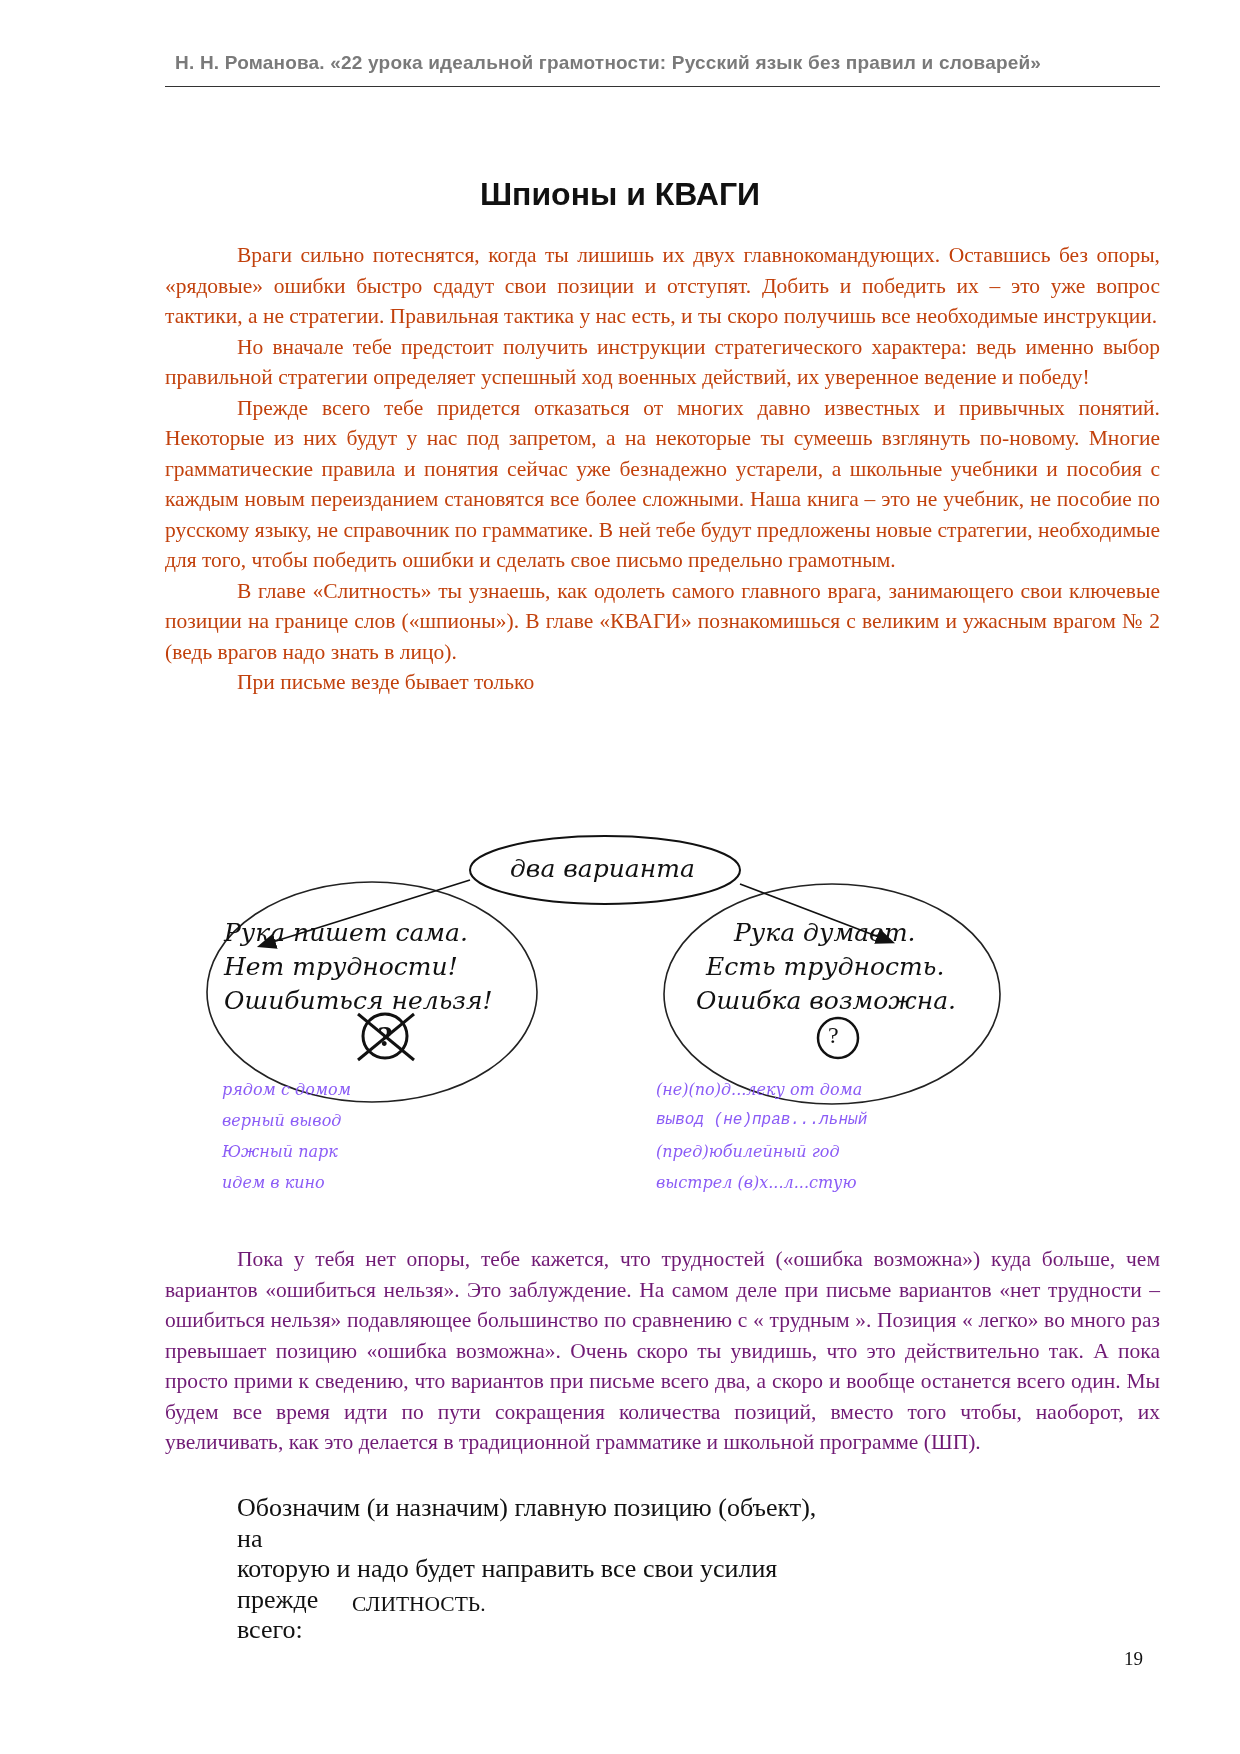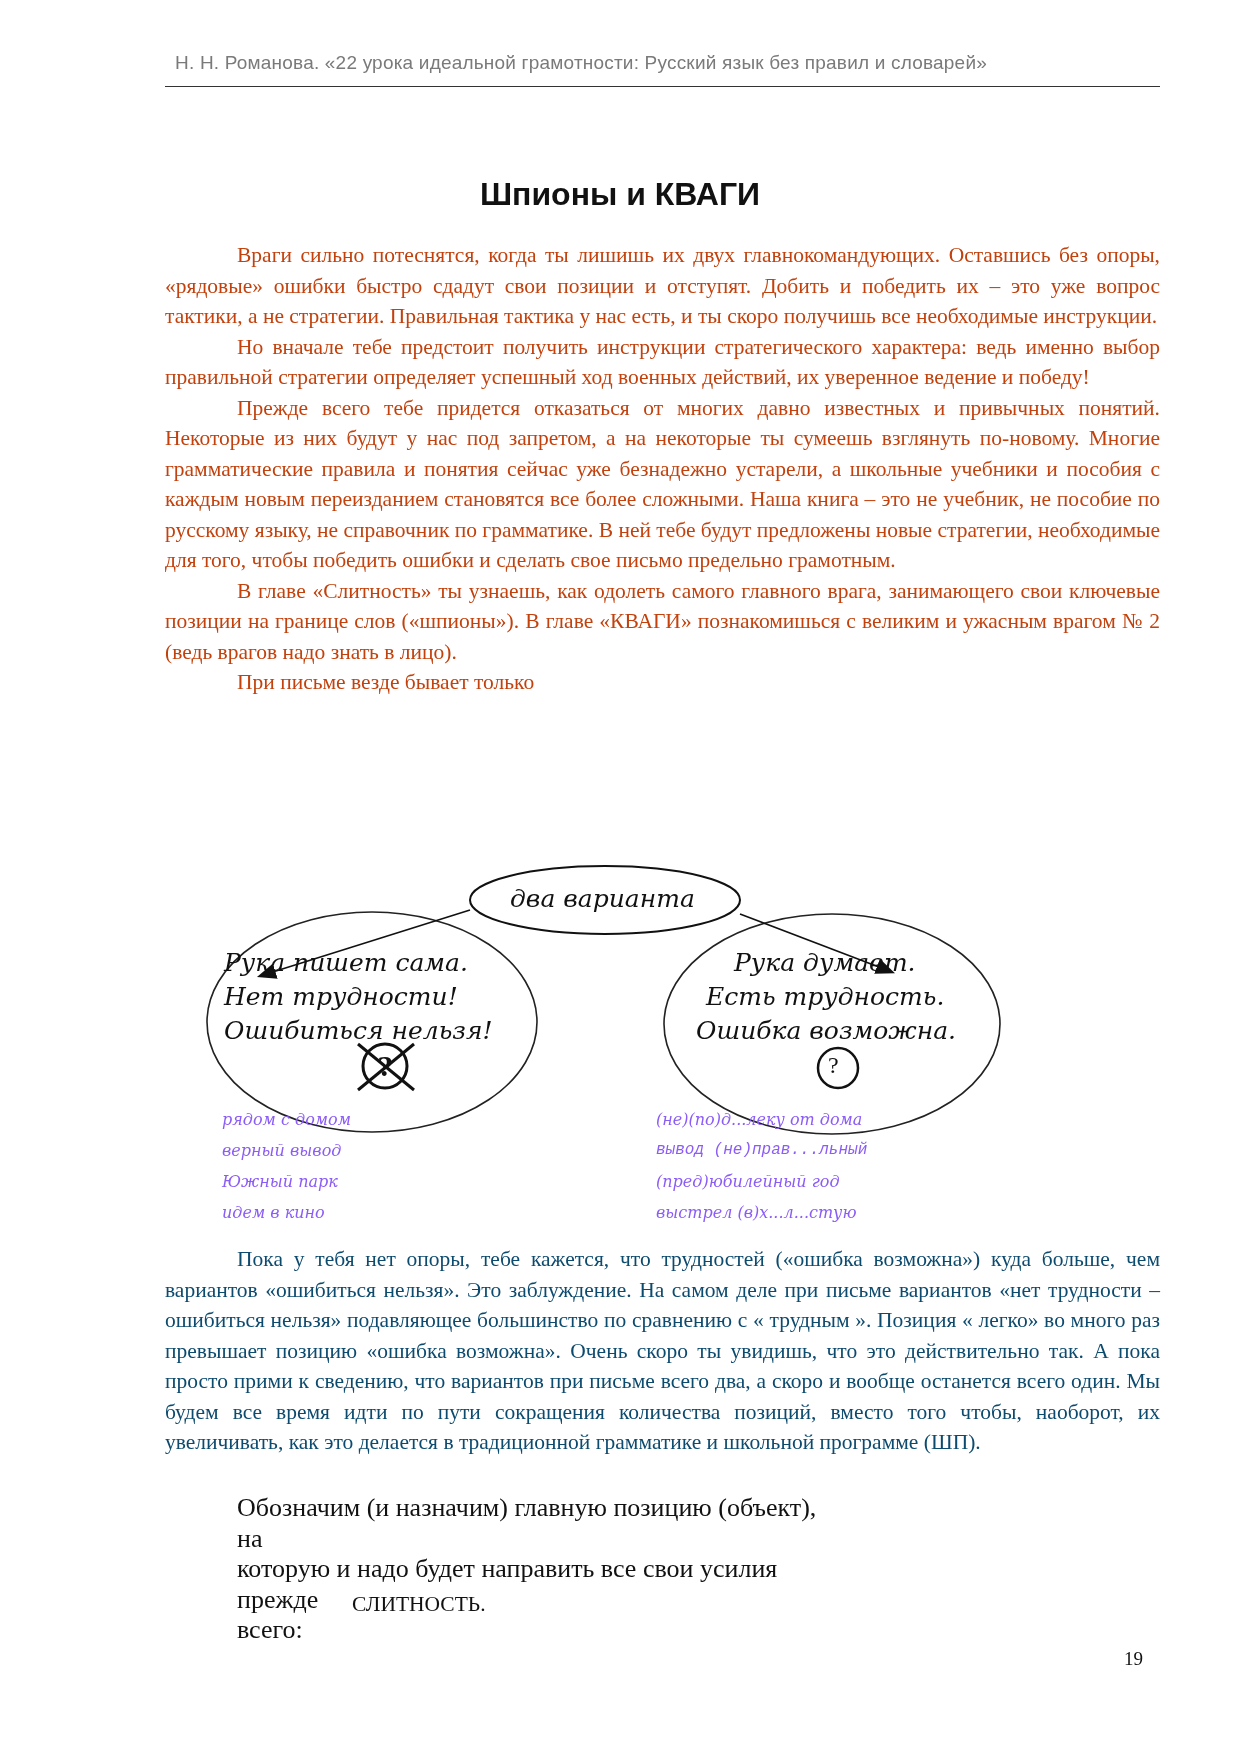--- a/index.html
+++ b/index.html
@@ -1,44 +1,44 @@
 <!DOCTYPE html>
 <html><head>
   <meta charset="utf-8">
   <style>
     html, body { margin: 0; padding: 0; background: #ffffff; }
     body { width: 1240px; height: 1754px; position: relative; overflow: hidden; color: #111; }
     .header {
       position: absolute; left: 175px; top: 52px; width: 985px;
       font-family: "Liberation Sans", sans-serif; font-size: 19px; color: #7a7a7a;
-      letter-spacing: 0.2px; white-space: nowrap;
+      letter-spacing: 0.2px; white-space: nowrap; font-weight: bold;
     }
     .header-rule { position: absolute; left: 165px; top: 86px; width: 995px; height: 0; border-top: 1.5px solid #333; }
     .title {
       position: absolute; left: 0; width: 1240px; top: 176px; text-align: center;
       font-family: "Liberation Sans", sans-serif; font-weight: bold; font-size: 32px; color: #111;
     }
     .body {
       position: absolute; left: 165px; top: 240px; width: 995px;
       font-family: "Liberation Serif", serif; font-size: 21.5px; line-height: 30.5px;
       text-align: justify; color: #c2410c;
     }
     .body p { margin: 0; text-indent: 72px; }
     .body p.last-short { text-align: left; }
-    .diagram { position: absolute; left: 200px; top: 854px; width: 920px; height: 400px; }
+    .diagram { position: absolute; left: 200px; top: 824px; width: 920px; height: 400px; }
     .diagram svg { position: absolute; left: 0; top: 0; }
     .dtext {
       position: absolute; font-family: "DejaVu Serif", serif; font-style: italic; font-size: 25px;
       color: #111; white-space: nowrap; line-height: 33px;
     }
     .ex { position: absolute; font-family: "DejaVu Serif", serif; font-style: italic; font-size: 16px; line-height: 31px; color: #8b5cf6; white-space: nowrap; }
     .body2 {
       position: absolute; left: 165px; top: 1244px; width: 995px;
       font-family: "Liberation Serif", serif; font-size: 21.5px; line-height: 30.5px;
-      text-align: justify; color: #0c4a6e;
+      text-align: justify; color: #701a75;
     }
     .body2 p { margin: 0; text-indent: 72px; }
     .designate {
       position: absolute; left: 237px; top: 1493px; width: 600px;
       font-family: "Liberation Serif", serif; font-size: 26px; line-height: 30.5px; color: #111;
     }
     .slitnost {
       position: absolute; left: 352px; top: 1592px;
       font-family: "Liberation Serif", serif; font-size: 21.5px; color: #111;
     }

